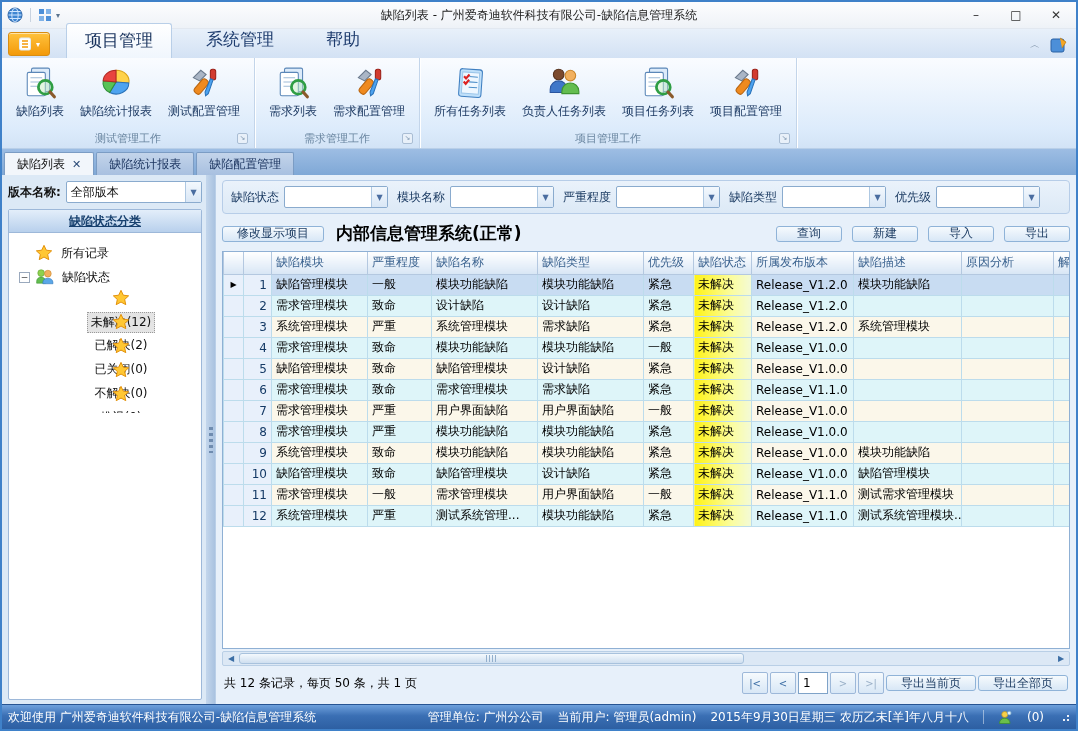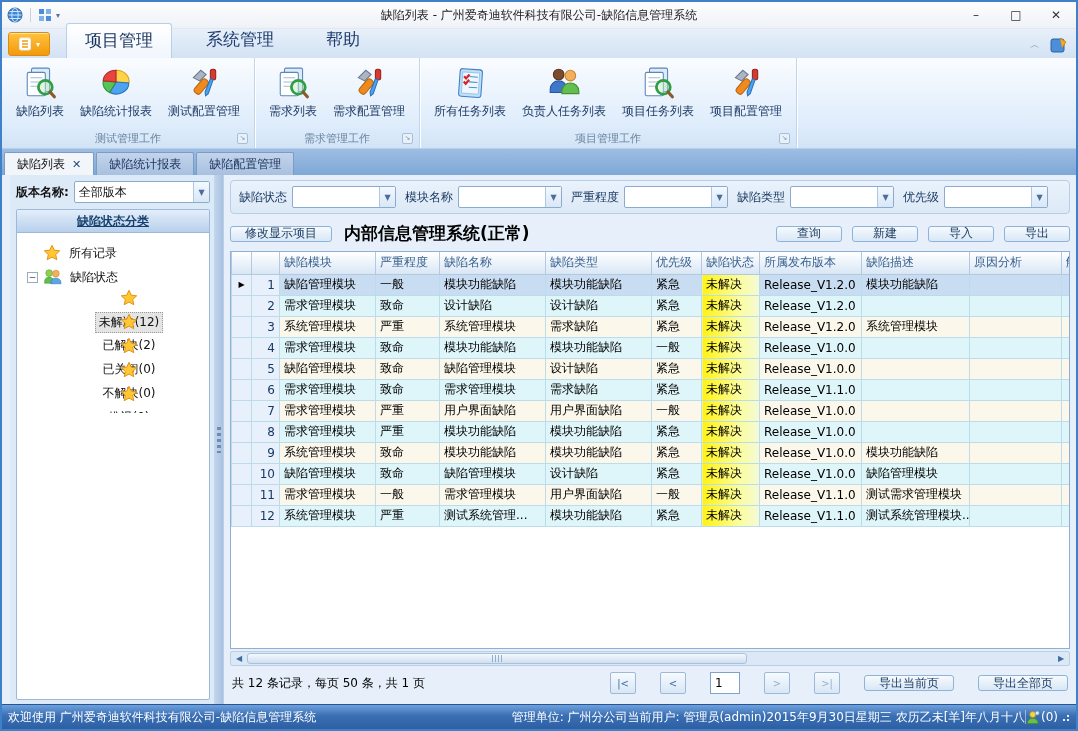--- a/index.html
+++ b/index.html
@@ -32,21 +32,21 @@
   .rgroup-cap { display:flex; align-items:center; justify-content:center; color:#68849f; font-size:11px; height:18px; position:relative; }
   .launcher { position:absolute; right:0; bottom:3px; width:11px; height:11px; border:1px solid #a9bdd4; border-radius:2px; color:#7b93ad; font-size:7px; line-height:9px; text-align:center; background:#e8f0f9; }
 
   
   .docbar { height:26px; flex:0 0 26px; background:linear-gradient(#9dbde3,#7fa8d6); display:flex; align-items:flex-end; padding-left:2px; gap:2px; }
   .doctab { height:23px; padding:0 12px; display:flex; align-items:center; gap:7px; border:1px solid #7b9cc4; border-bottom:none; border-radius:2px 2px 0 0; background:linear-gradient(#c3d4ea,#a8c0e0); color:#1c3560; font-size:12px; }
   .doctab.active { background:#f2f6fb; color:#111; }
   .doctab .close { font-size:11px; color:#2a4a77; font-weight:bold; }
 
   
-  .content { flex:1; display:flex; min-height:0; background:#15803d;margin-left:8px; }
+  .content { flex:1; display:flex; min-height:0; background:#15803d; }
 
   
   .sidebar { width:204px; flex:0 0 204px; background:#dcE9f6; background:#dce9f6; padding:4px 4px 4px 6px; display:flex; flex-direction:column; }
   .version-row { display:flex; align-items:center; gap:5px; margin:2px 0 6px; }
   .version-row .vlabel { font-weight:bold; color:#111; }
   .combo { flex:1; height:22px; background:#fff; border:1px solid #8aabce; border-radius:2px; display:flex; align-items:center; }
   .combo .val { flex:1; padding:0 4px; color:#111; }
   .combo .dd { width:16px; height:100%; background:linear-gradient(#f3f8fd,#d9e7f6); border-left:1px solid #aec8e2; display:flex; align-items:center; justify-content:center; color:#4a6da0; font-size:8px; }
   .treepanel { flex:1; border:1px solid #9db8d9; background:#fff; display:flex; flex-direction:column; border-radius:2px; }
   .treepanel-hd { height:23px; flex:0 0 23px; background:linear-gradient(#e3eefa,#b8d0ec); border-bottom:1px solid #9db8d9; display:flex; align-items:center; justify-content:center; color:#17406e; font-weight:bold;text-decoration:underline; }
@@ -91,29 +91,29 @@
   .grid th.sel, .grid th.num { background:linear-gradient(#ffffff,#d8e6f5); }
 
   
   .hscroll { height:15px; flex:0 0 15px; margin-top:2px; display:flex; align-items:center; background:#dce8f5; border:1px solid #b9cfe6; border-radius:2px; }
   .hs-arrow { width:16px; color:#3c6ea5; font-size:8px; text-align:center; }
   .hs-track { flex:1; height:100%; position:relative; }
   .hs-thumb { position:absolute; left:0; top:1px; bottom:1px; width:62%; background:linear-gradient(#f4f9fd,#cfdff0); border:1px solid #a8c2dd; border-radius:3px; display:flex; align-items:center; justify-content:center; }
   .hs-grip { width:10px; height:7px; background:repeating-linear-gradient(90deg,#93afcc 0 1px, transparent 1px 3px); }
 
   
-  .pager { height:34px; flex:0 0 34px; display:flex; align-items:center; gap:24px; padding:0 2px; }
+  .pager { height:34px; flex:0 0 34px; display:flex; align-items:center; gap:2px; padding:0 2px; }
   .pager .summary { color:#000; }
   .pager .spacer { flex:1; }
   .nav-btn { width:26px; height:22px; background:linear-gradient(#f6fafd,#d8e7f6); border:1px solid #9db8d9; border-radius:2px; display:flex; align-items:center; justify-content:center; color:#3c6ea5; font-size:10px; }
   .nav-btn.dim { color:#9ab0c8; }
   .page-input { width:30px; height:22px; border:1px solid #7fa3c8; text-align:left; padding:0 4px; font:inherit; background:#fff; }
 
   
-  .statusbar { height:25px; flex:0 0 25px; background:linear-gradient(#6ea0dc,#3a6fb4 45%,#2d5fa2); border-top:1px solid #275492; display:flex; align-items:center; color:#fff; padding:0 6px; }
+  .statusbar { height:25px; flex:0 0 25px; background:linear-gradient(#6ea0dc,#3a6fb4 45%,#2d5fa2); border-top:1px solid #275492; display:flex; align-items:center; color:#fff; padding:0 6px; gap:14px; }
   .statusbar .left { flex:1; white-space:nowrap; overflow:hidden; }
   .statusbar .item { white-space:nowrap; }
   .sb-sep { width:1px; height:14px; background:rgba(255,255,255,.45); }
   .sb-grip { width:10px; height:10px; margin-left:2px; background:
       radial-gradient(circle at 8px 8px, rgba(255,255,255,.9) 1px, transparent 1.5px),
       radial-gradient(circle at 8px 4px, rgba(255,255,255,.9) 1px, transparent 1.5px),
       radial-gradient(circle at 4px 8px, rgba(255,255,255,.9) 1px, transparent 1.5px); }
   .icon { display:inline-flex; align-items:center; justify-content:center; line-height:0; }
 </style>
 </head>

